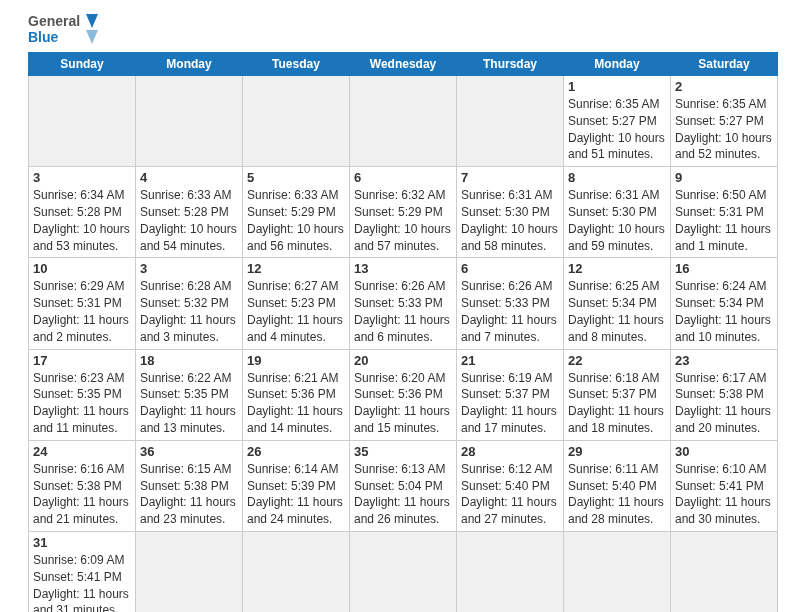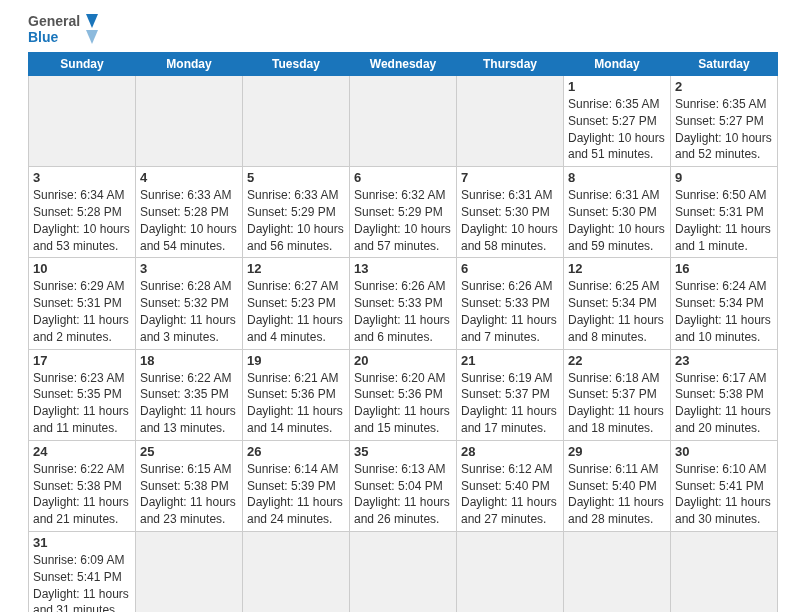--- a/index.html
+++ b/index.html
@@ -237,21 +237,21 @@
           <td>
             <span class="day-number">17</span>
             <div class="day-info">Sunrise: 6:23 AM
 Sunset: 5:35 PM
 Daylight: 11 hours
 and 11 minutes.</div>
           </td>
           <td>
             <span class="day-number">18</span>
             <div class="day-info">Sunrise: 6:22 AM
-Sunset: 3:35 PM
+Sunset: 5:35 PM
 Daylight: 11 hours
 and 13 minutes.</div>
           </td>
           <td>
             <span class="day-number">19</span>
             <div class="day-info">Sunrise: 6:21 AM
 Sunset: 5:36 PM
 Daylight: 11 hours
 and 14 minutes.</div>
           </td>
@@ -280,27 +280,27 @@
             <span class="day-number">23</span>
             <div class="day-info">Sunrise: 6:17 AM
 Sunset: 5:38 PM
 Daylight: 11 hours
 and 20 minutes.</div>
           </td>
         </tr>
         <tr>
           <td>
             <span class="day-number">24</span>
-            <div class="day-info">Sunrise: 6:22 AM
+            <div class="day-info">Sunrise: 6:16 AM
 Sunset: 5:38 PM
 Daylight: 11 hours
 and 21 minutes.</div>
           </td>
           <td>
-            <span class="day-number">25</span>
+            <span class="day-number">36</span>
             <div class="day-info">Sunrise: 6:15 AM
 Sunset: 5:38 PM
 Daylight: 11 hours
 and 23 minutes.</div>
           </td>
           <td>
             <span class="day-number">26</span>
             <div class="day-info">Sunrise: 6:14 AM
 Sunset: 5:39 PM
 Daylight: 11 hours

